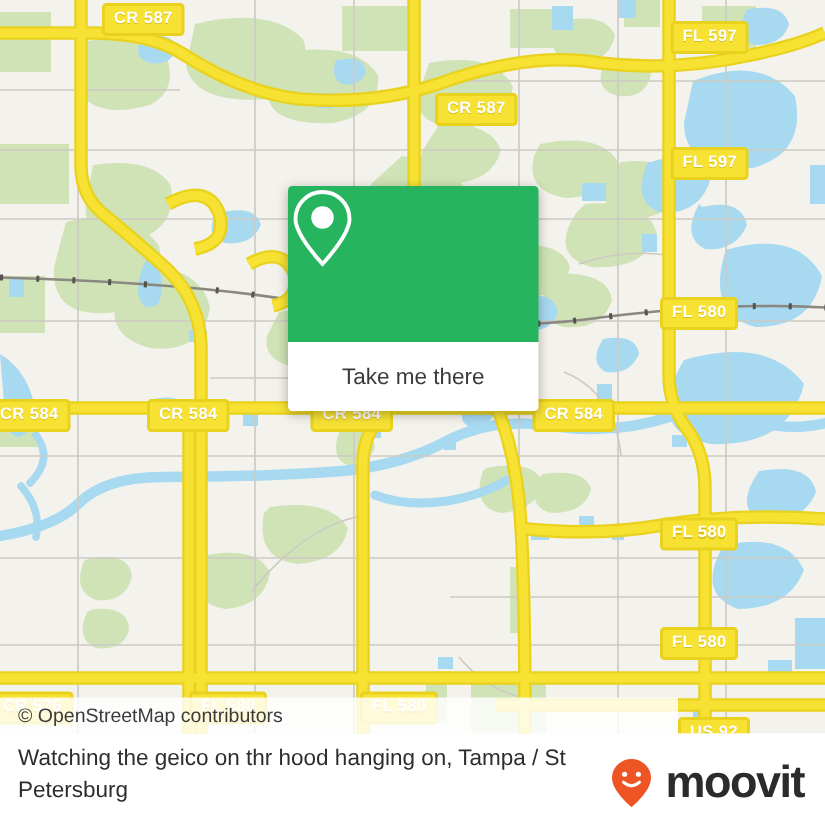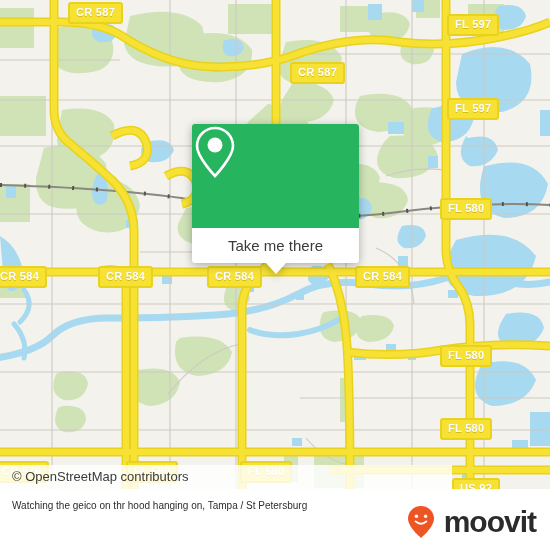--- a/index.html
+++ b/index.html
@@ -23,31 +23,31 @@
   
   #attrib{position:absolute;left:0;bottom:0;width:452px;height:24px;
           background:rgba(255,255,255,.82);}
   #attrib span{position:absolute;left:12px;top:4px;font-size:13px;color:#3b3b3b;}
 
   
   #card{position:absolute;left:192px;top:124px;width:167px;
         filter:drop-shadow(0 2px 4px rgba(0,0,0,.30));}
   #card-head{height:104px;background:#27b45f;border-radius:3px 3px 0 0;
              display:flex;align-items:center;justify-content:center;}
-  #card-foot{height:35px;background:#fff;border-radius:0 0 3px 3px;
+  #card-foot{height:46px;background:#fff;border-radius:0 0 3px 3px;
              display:flex;align-items:center;justify-content:center;}
   #card-foot span{font-size:15px;color:#3b3b3b;}
   #tail{position:absolute;left:50%;margin-left:-10px;top:139px;width:0;height:0;
         border-left:10px solid transparent;border-right:10px solid transparent;
         border-top:11px solid #fff;}
 
   
   #footer{position:absolute;left:0;top:489px;width:550px;height:61px;background:#fff;}
   #footer-title{position:absolute;left:12px;top:6px;width:400px;
-                font-size:10px;line-height:21px;color:#2d2d2d;}
+                font-size:15px;line-height:21px;color:#2d2d2d;}
   #logo{position:absolute;right:14px;top:16px;display:flex;align-items:center;gap:8px;}
   #logo-word{font-size:30px;line-height:30px;font-weight:bold;color:#2b2b2b;
              letter-spacing:-1px;}
 </style>
 </head>
 <body>
 
 <div id="app">
 
   <div id="map">

